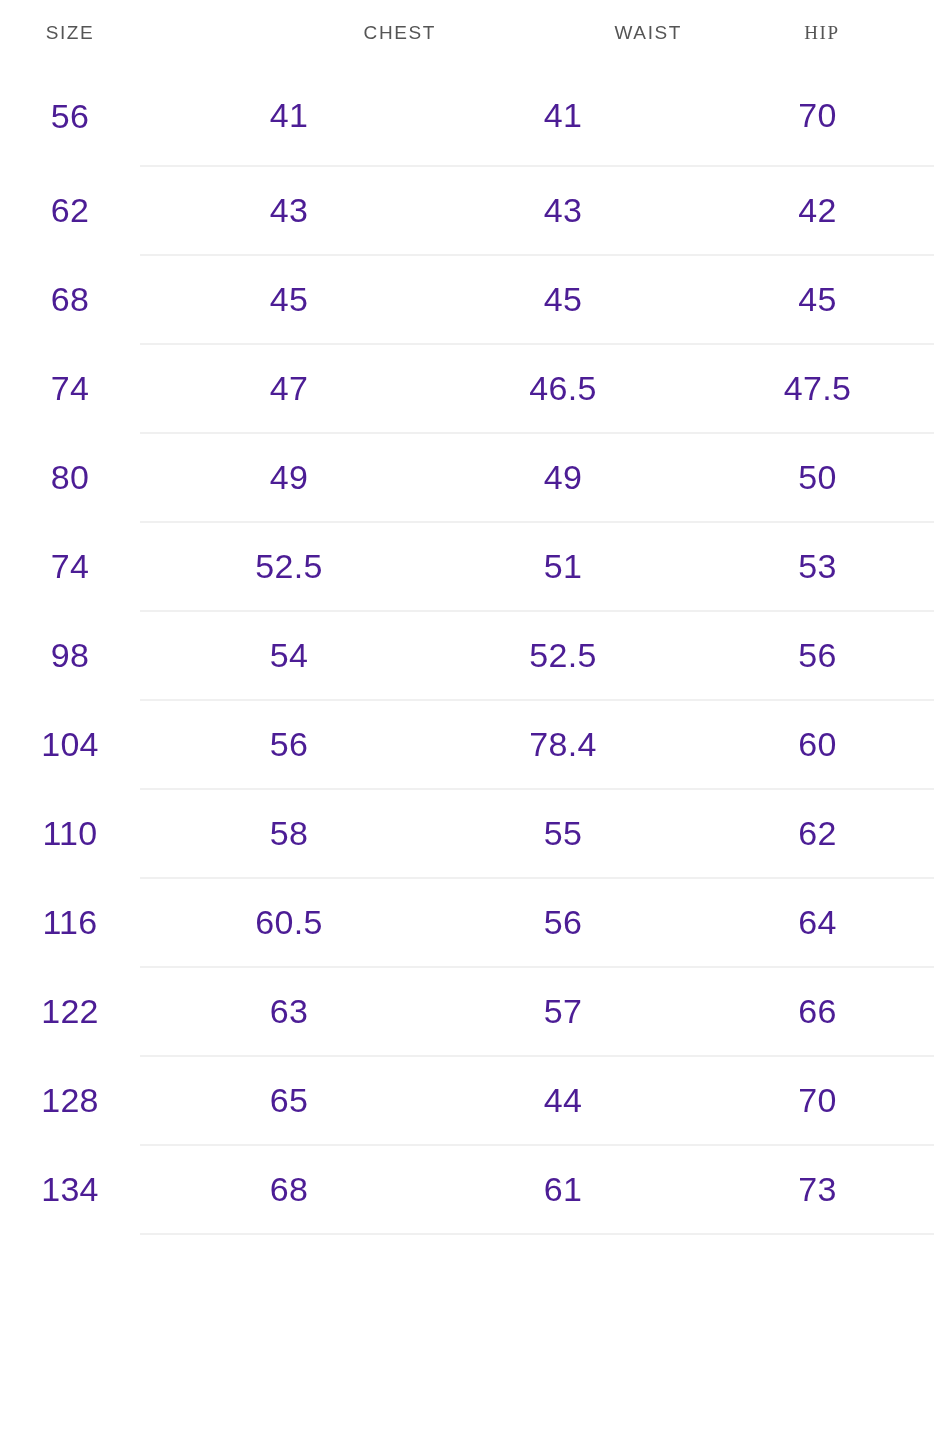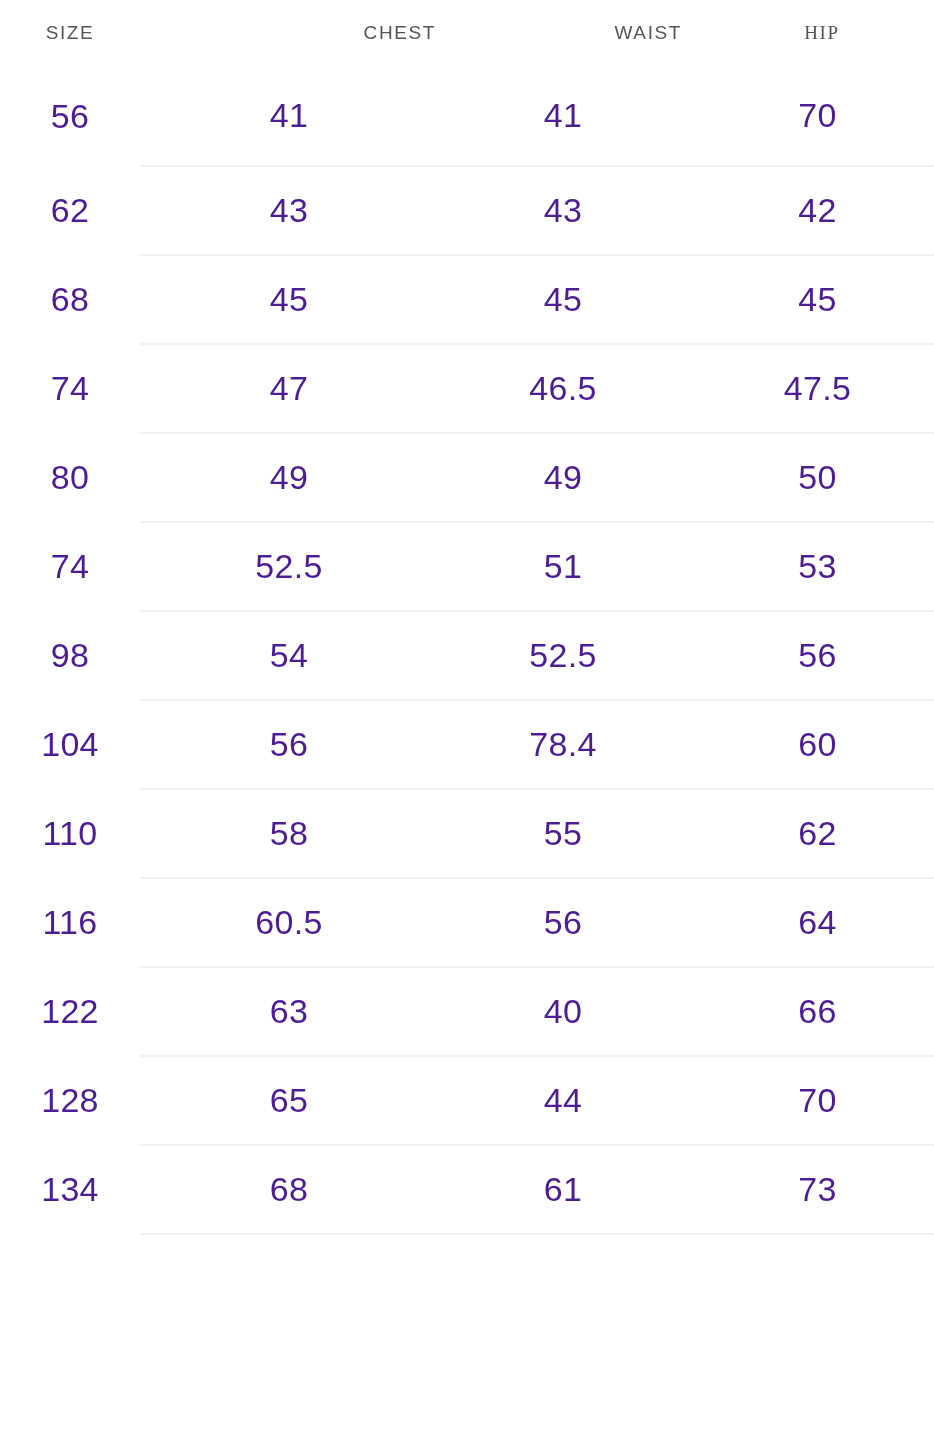--- a/index.html
+++ b/index.html
@@ -155,21 +155,21 @@
         </tr>
         <tr>
           <td class="c-size">116</td>
           <td class="c-chest">60.5</td>
           <td class="c-waist">56</td>
           <td class="c-hip">64</td>
         </tr>
         <tr>
           <td class="c-size">122</td>
           <td class="c-chest">63</td>
-          <td class="c-waist">40</td>
+          <td class="c-waist">57</td>
           <td class="c-hip">66</td>
         </tr>
         <tr>
           <td class="c-size">128</td>
           <td class="c-chest">65</td>
           <td class="c-waist">44</td>
           <td class="c-hip">70</td>
         </tr>
         <tr>
           <td class="c-size">134</td>

